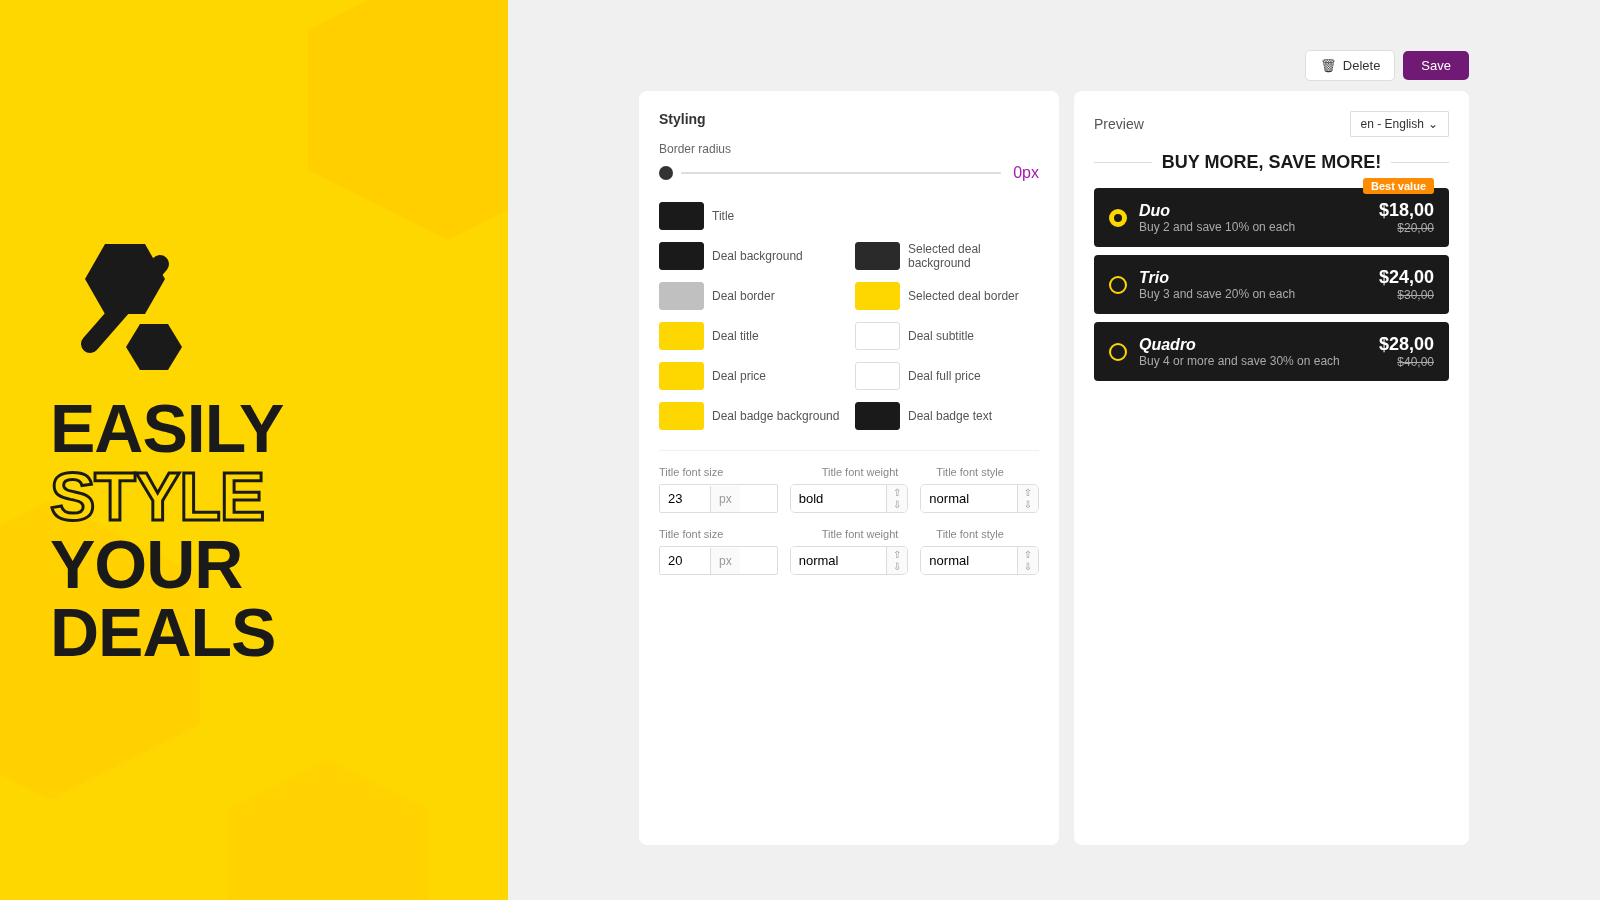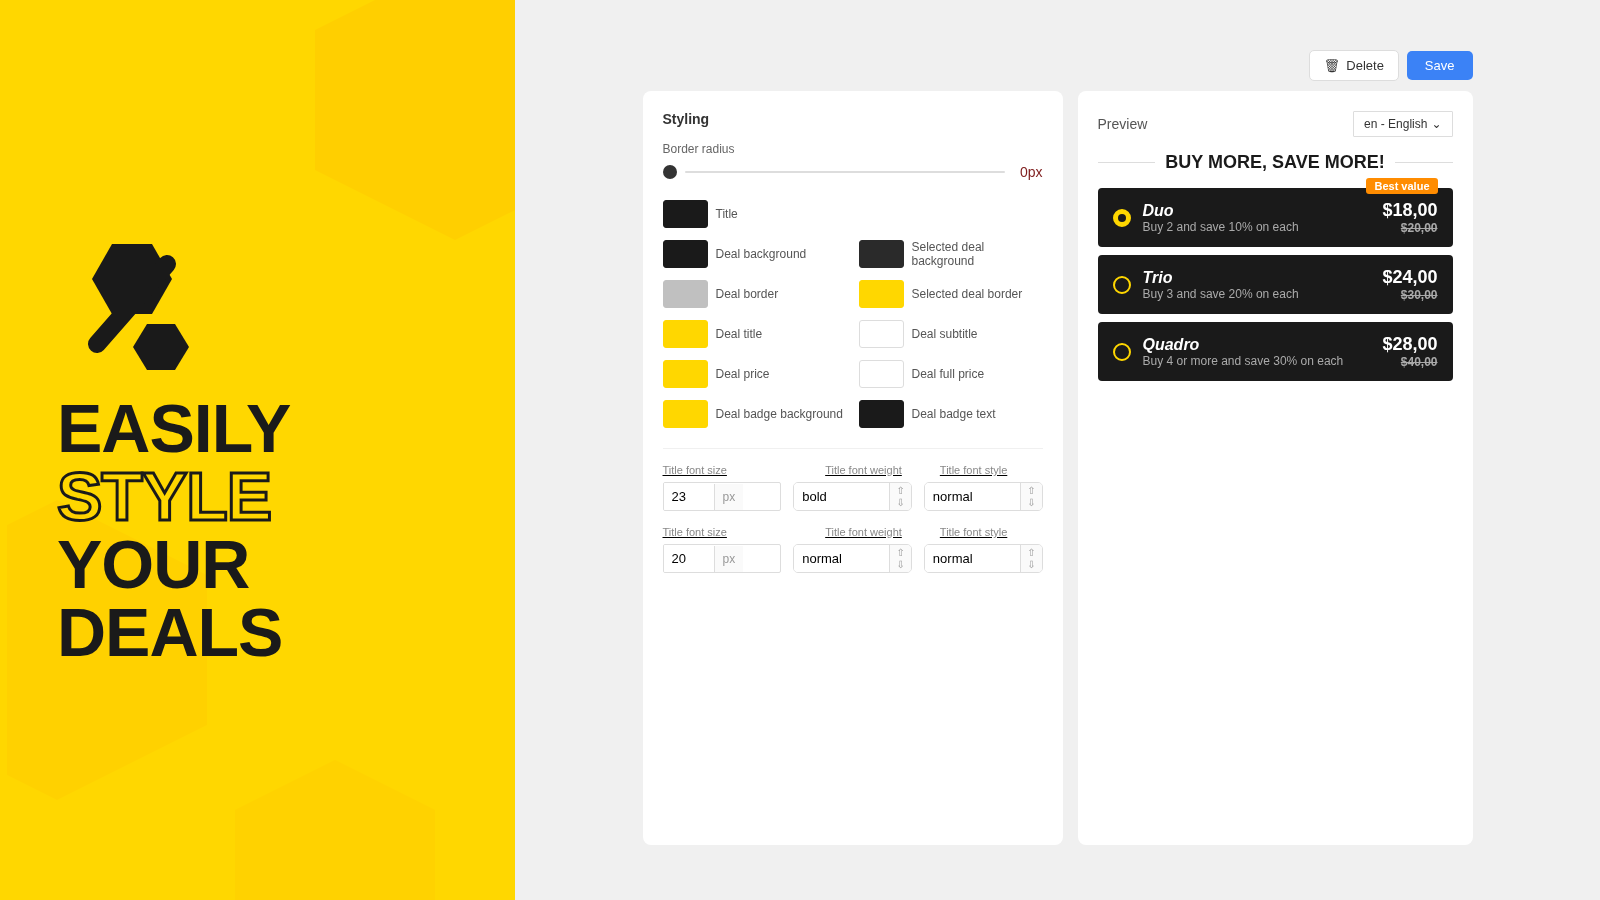--- a/index.html
+++ b/index.html
@@ -19,21 +19,20 @@
       width: 508px;
       height: 900px;
       background: #FFD700;
       display: flex;
       flex-direction: column;
       justify-content: center;
       align-items: flex-start;
       padding: 60px 50px;
       position: relative;
       flex-shrink: 0;
-      margin-left: 7px;
     }
 
     
     .hex-bg {
       position: absolute;
       top: 0;
       left: 0;
       width: 100%;
       height: 100%;
       overflow: hidden;
@@ -156,21 +155,21 @@
       background: white;
       border: 1px solid #ddd;
       border-radius: 5px;
       font-size: 13px;
       cursor: pointer;
       color: #333;
     }
 
     .btn-save {
       padding: 7px 18px;
-      background: #3b82f6;
+      background: #701a75;
       border: none;
       border-radius: 5px;
       font-size: 13px;
       cursor: pointer;
       color: white;
     }
 
     
     .content-area {
       display: flex;
@@ -225,22 +224,22 @@
 
     .slider-track {
       flex: 1;
       height: 2px;
       background: #ddd;
       border-radius: 2px;
       position: relative;
     }
 
     .slider-value {
-      font-size: 14px;
-      color: #7f1d1d;
+      font-size: 16px;
+      color: #a21caf;
       width: 30px;
       text-align: right;
     }
 
     
     .color-grid {
       display: grid;
       grid-template-columns: 1fr 1fr;
       gap: 12px;
       margin-bottom: 20px;
@@ -279,21 +278,20 @@
     }
 
     .font-row {
       margin-bottom: 15px;
     }
 
     .font-labels {
       display: flex;
       gap: 12px;
       margin-bottom: 6px;
-      text-decoration: underline;
     }
 
     .font-label {
       font-size: 11px;
       color: #888;
     }
 
     .font-label:first-child { width: 120px; }
     .font-label:nth-child(2) { width: 120px; margin-left: 48px; }
     .font-label:nth-child(3) { width: 120px; }
@@ -481,21 +479,20 @@
       font-weight: 700;
       color: white;
       display: block;
     }
 
     .deal-price .original {
       font-size: 12px;
       color: #aaa;
       text-decoration: line-through;
       display: block;
-      font-weight: bold;
     }
 
     .best-value-badge {
       position: absolute;
       top: -10px;
       right: 15px;
       background: #FF8C00;
       color: white;
       font-size: 11px;
       font-weight: 600;

